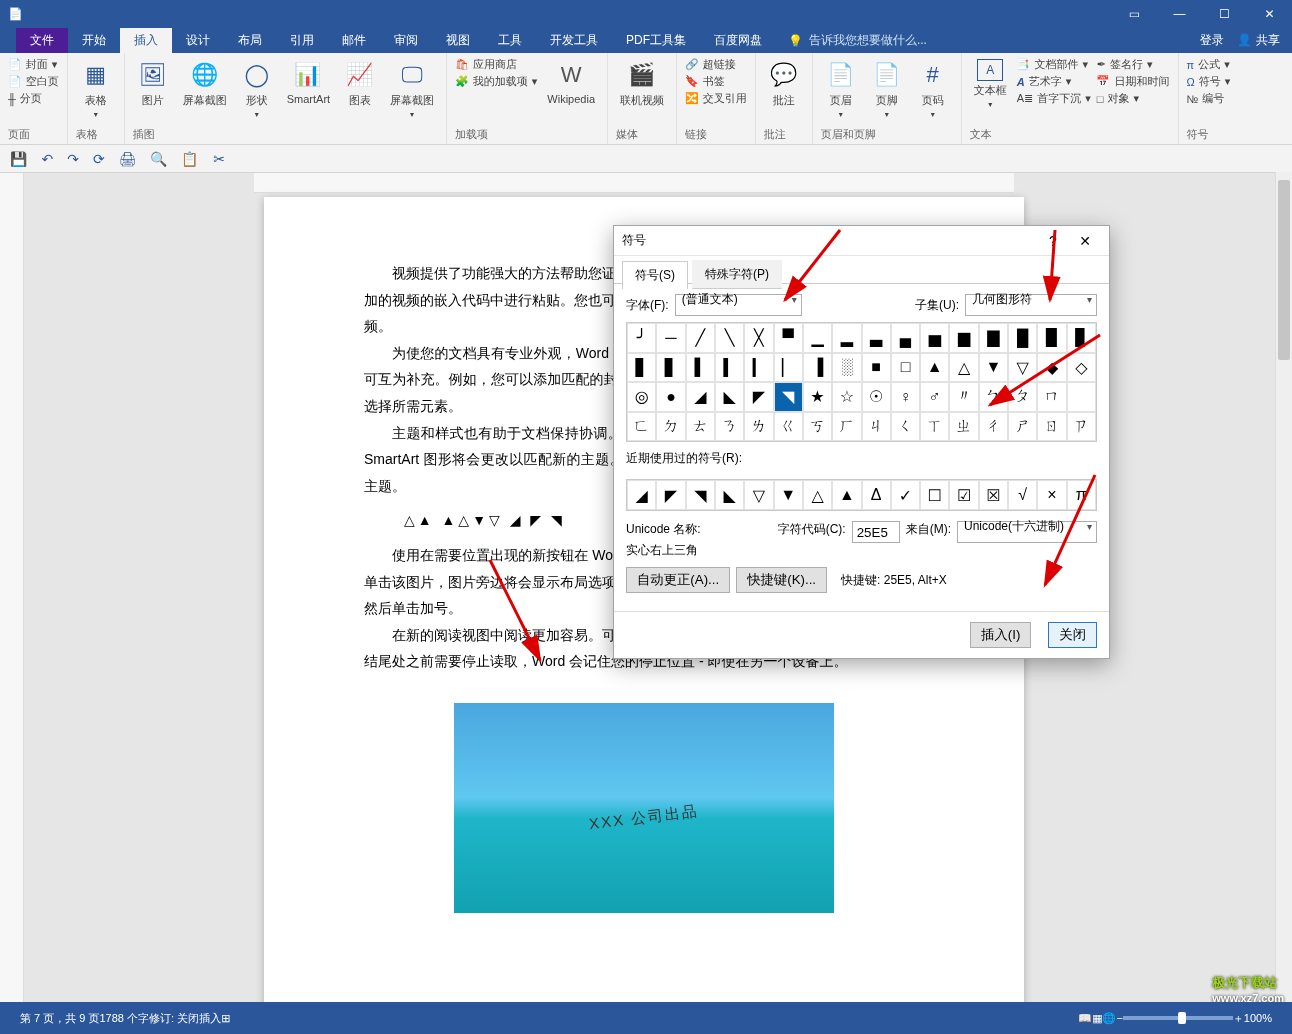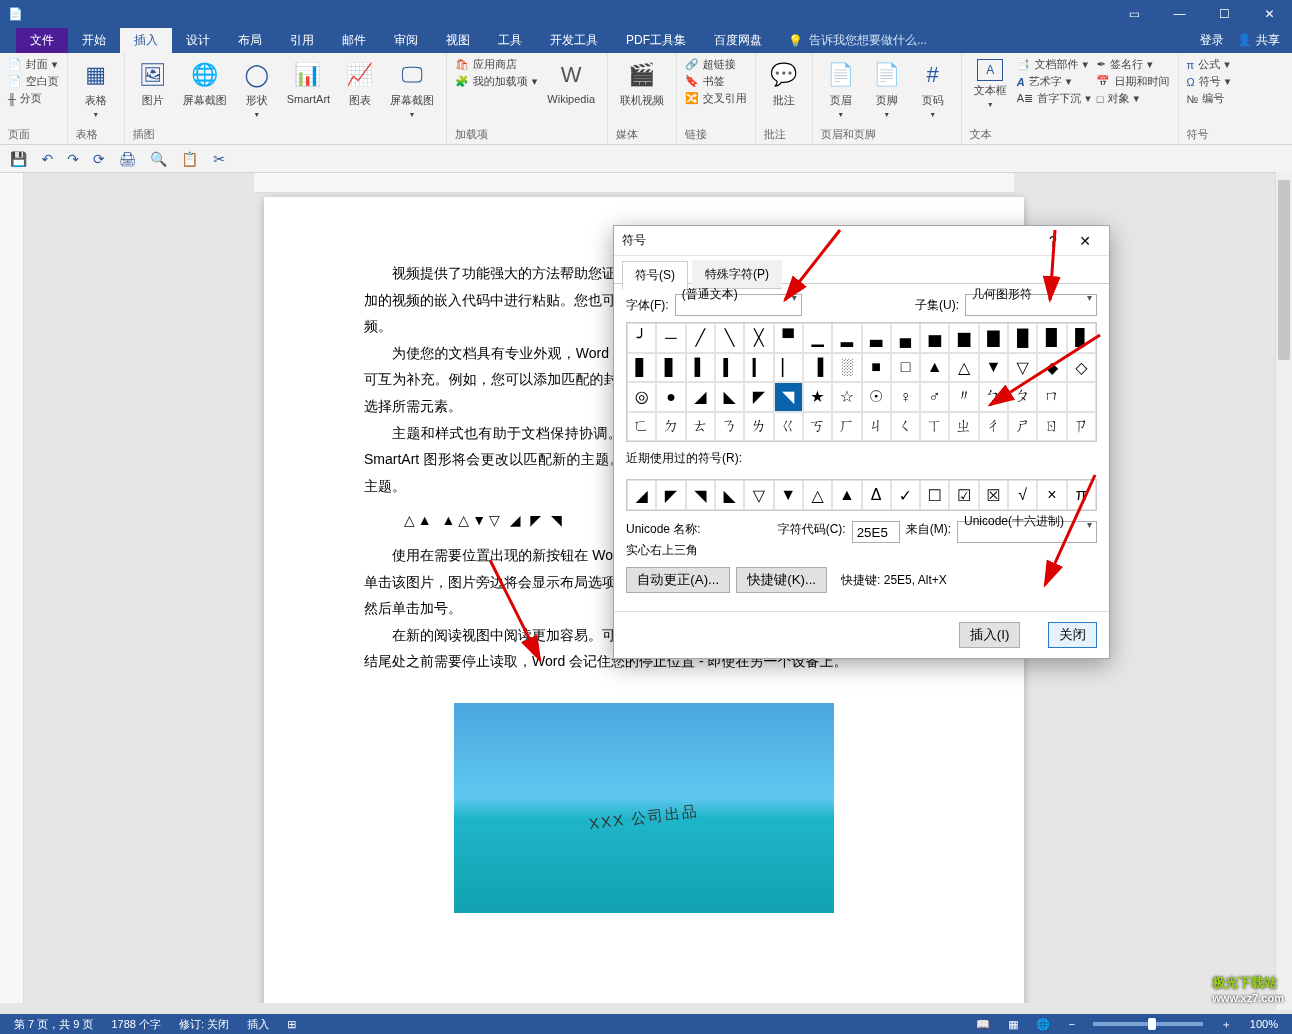--- a/index.html
+++ b/index.html
@@ -45,37 +45,37 @@
   .dialog { position: absolute; left: 613px; top: 225px; width: 497px; background: #fff; border: 1px solid #a5a5a5; box-shadow: 0 6px 22px rgba(0,0,0,.35); font-size: 12px; color: #000; }
   .dlg-title { height: 30px; display: flex; align-items: center; padding: 0 8px; border-bottom: 1px solid #e5e5e5; }
   .dlg-title .t { flex: 1; }
   .dlg-title .x { width: 32px; text-align: center; font-size: 14px; cursor: pointer; }
   .dlg-tabs { display: flex; border-bottom: 1px solid #ccc; padding: 0 8px; height:28px; align-items:flex-end;}
   .dlg-tab { padding: 5px 12px; border: 1px solid #ccc; border-bottom: none; background:#fff; margin-right:4px; font-size:12px; position:relative; top:6px;}
   .dlg-tab.inactive { background:#f1f1f1; border-color:transparent; border-bottom:1px solid #ccc;}
   .dlg-body { padding: 10px 12px 12px; }
   .row { display: flex; align-items: center; gap: 6px; margin-bottom: 6px; }
   .row label { white-space: nowrap; }
-  .combo { border: 1px solid #abadb3; height: 22px; display: flex; align-items: flex-end; padding: 0 18px 12px 6px; position: relative; background:#fff; }
+  .combo { border: 1px solid #abadb3; height: 22px; display: flex; align-items: center; padding: 0 18px 12px 6px; position: relative; background:#fff; }
   .combo::after { content: "▾"; position: absolute; right: 4px; color: #555; font-size: 10px; }
   .grid { border: 1px solid #c9c9c9; height: 120px; display: grid; grid-template-columns: repeat(16, 1fr); grid-template-rows: repeat(4, 1fr); }
   .cell { border: 1px solid #e2e2e2; display: flex; align-items: center; justify-content: center; font-size: 16px; color:#000;}
   .cell.sel { background: #0a64ad; color: #fff; }
   .recent { border: 1px solid #c9c9c9; height: 32px; display: grid; grid-template-columns: repeat(16, 1fr); margin-top:4px;}
   .btn { border: 1px solid #adadad; background: #e1e1e1; padding: 3px 10px; cursor:pointer;}
   .btn.primary { border: 1px solid #2b77c7; background:#e5f1fb;}
-  .dlg-foot { display:flex; justify-content:flex-end; gap:28px; border-top:1px solid #ddd; padding:10px 12px;}
+  .dlg-foot { display:flex; justify-content:flex-end; gap:17px; border-top:1px solid #ddd; padding:10px 12px;}
   .section-label { margin: 8px 0 12px; }
   input[type=text]{ border:1px solid #abadb3; height:22px; padding:0 4px;}
   
   .arrow { position: absolute; pointer-events: none; }
   .arrowhead { fill: #d00; }
   .arrowline { stroke: #d00; stroke-width: 3; fill: none; }
   
-  .status { position: absolute; bottom: 0; left: 0; right: 0; height: 20px; background: #2b579a; color: #fff; display: flex; align-items: center; font-size: 11px; padding: 0 14px; gap: 18px; }
+  .status { position: absolute; bottom: 0; left: 0; right: 0; height: 32px; background: #2b579a; color: #fff; display: flex; align-items: center; font-size: 11px; padding: 0 20px; }
   .status .spacer { flex: 1; }
   .zoomslider { width: 110px; height:4px; background:#7aa1d1; position:relative;}
   .zoomslider::before { content:""; position:absolute; left:50%; top:-4px; width:8px; height:12px; background:#fff; border-radius:2px;}
   
   .brand { position:absolute; right:2px; bottom:26px; color:#9cd319; font-size:13px; font-weight:bold; text-shadow:0 0 3px #000; padding:4px 6px;}
   .scrollbar-v { position:absolute; right:0; top:172px; bottom:24px; width:17px; background:#efefef; border-left:1px solid #dcdcdc;}
   .scrollbar-v .thumb { position:absolute; left:2px; right:2px; top:8px; height:180px; background:#c5c5c5; border-radius:2px;}
 </style>
 </head>
 <body>
@@ -504,21 +504,21 @@
     </defs>
   <line class="arrowline" x1="840" y1="230" x2="785" y2="300" marker-end="url(#ah)"></line>
   <line class="arrowline" x1="1055" y1="230" x2="1050" y2="300" marker-end="url(#ah)"></line>
   <line class="arrowline" x1="1100" y1="335" x2="990" y2="405" marker-end="url(#ah)"></line>
   <line class="arrowline" x1="490" y1="560" x2="540" y2="660" marker-end="url(#ah)"></line>
   <line class="arrowline" x1="1095" y1="475" x2="1045" y2="585" marker-end="url(#ah)"></line>
 </svg>
 
 <div class="brand">
   <div>极光下载站</div>
-  <div style="font-size:11px; color:#fff;">www.xz7.com</div>
+  <div style="font-size:11px; color:#fff;text-decoration:underline;">www.xz7.com</div>
 </div>
 
 <div class="status">
   <span>第 7 页，共 9 页</span>
   <span>1788 个字</span>
   <span>修订: 关闭</span>
   <span>插入</span>
   <span>⊞</span>
   <div class="spacer"></div>
   <span>📖</span>

